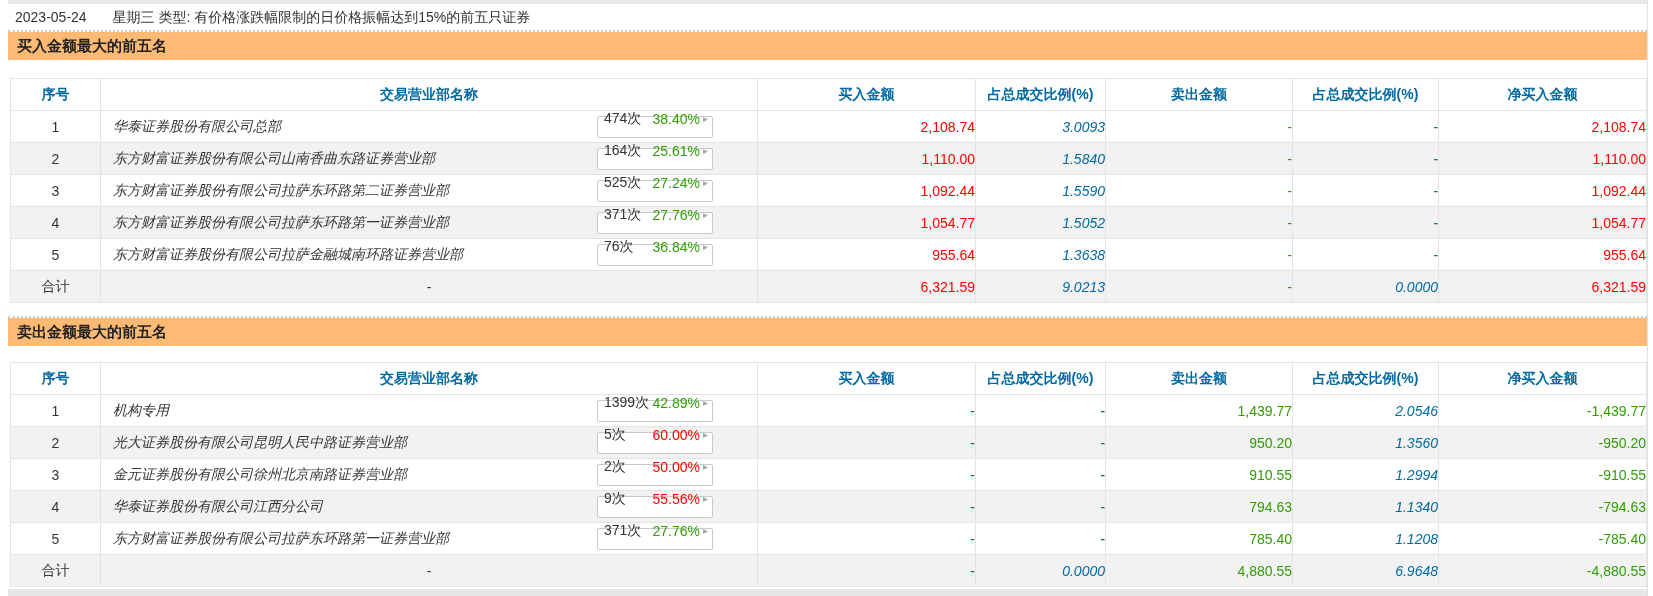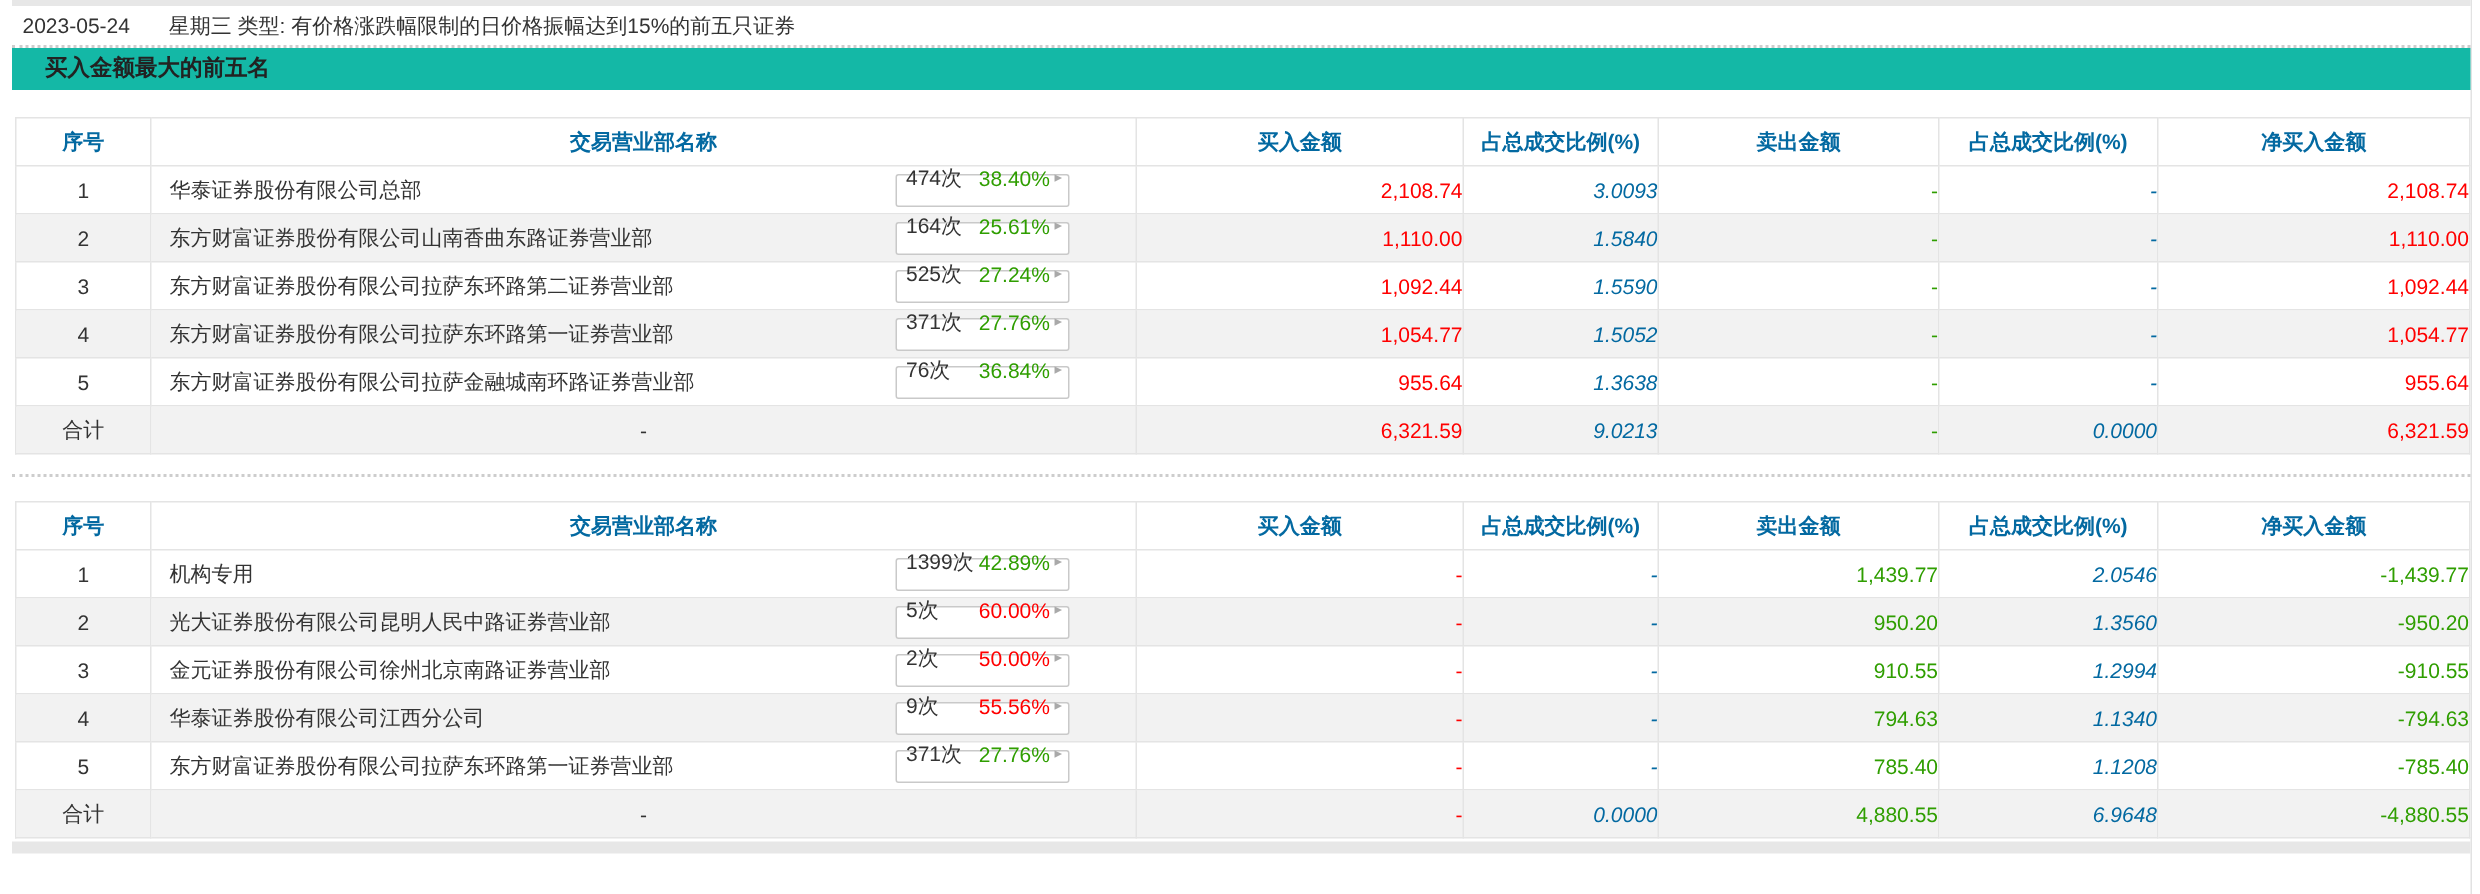--- a/index.html
+++ b/index.html
@@ -10,36 +10,36 @@
     font-family: "Liberation Sans", "DejaVu Sans", sans-serif;
     font-size: 14px; color: #333;
   }
   .content { margin-left: 8px; width: 1640px; height: 596px; border-right: 1px solid #e2e2e2; }
   .strip-top { height: 4px; background: #e7e7e7; }
   .strip-bottom { height: 8px; background: #e7e7e7; }
   .info-bar { height: 26px; line-height: 26px; padding-left: 7px; background: #fff; white-space: nowrap; }
   .info-date { margin-right: 22px; }
   .info-week { }
   .dotted { height: 0; border-top: 2px dotted #cdcdcd; }
-  .section-bar { height: 28px; line-height: 28px; background: #14b8a6; font-weight: bold; font-size: 15px; color: #222; padding-left: 22px; }
+  .section-bar { height: 28px; line-height: 28px; background: #fdba74; font-weight: bold; font-size: 15px; color: #222; padding-left: 9px; }
   .gap18 { height: 18px; } .gap13 { height: 13px; } .gap16 { height: 16px; } .gap2 { height: 2px; }
 
   table.grid { border-collapse: collapse; table-layout: fixed; width: 1636px; margin-left: 2px; background: #fff; }
   table.grid th, table.grid td { border: 1px solid #e4e4e4; height: 32px; padding: 0; overflow: hidden; white-space: nowrap; }
   table.grid th { font-weight: bold; text-align: center; background: #fff; color: #0369a1; }
   tbody tr:nth-child(even) td { background: #f2f2f2; }
   td.col-seq { text-align: center; }
   td.num { text-align: right; padding-right: 14px; }
   td.col-buy { color: #ff0000; }
   td.col-sell { color: #2f9e00; }
   td.col-ratio { color: #0369a1; font-style: italic; }
   .c-red { color: #ff0000 !important; }
   .c-green { color: #2f9e00 !important; }
   .name-wrap { display: flex; align-items: center; justify-content: space-between; padding: 0 44px 0 12px; }
-  .bname { cursor: pointer; }
+  .bname { cursor: pointer; font-style: italic; }
   td.total-name { text-align: center; color: #333; }
   .badge {
     display: inline-flex; align-items: center; flex: none;
     width: 116px; height: 22px; padding: 0 4px 16px 6px;
     border: 1px solid #c9c9c9; border-radius: 2px; background: #fff; cursor: pointer;
   }
   .badge .cnt { color: #333; }
   .badge .pct { margin-left: auto; text-align: right; }
   .badge .arr { color: #a9a9a9; font-size: 10px; margin-left: 3px; line-height: 1; }
 </style>
@@ -182,20 +182,23 @@
         <td class="num col-sell">-</td>
         <td class="num col-ratio">0.0000</td>
         <td class="num c-red">6,321.59</td>
       </tr>
     </tbody>
   </table>
 
   <div class="gap13"></div>
   <div class="dotted"></div>
 
+  <div class="section-bar">
+    <span>卖出金额最大的前五名</span>
+  </div>
   <div class="gap16"></div>
 
   <table class="grid">
     <colgroup>
       <col style="width:90px">
         <col style="width:657px">
         <col style="width:218px">
         <col style="width:130px">
         <col style="width:187px">
         <col style="width:146px">

